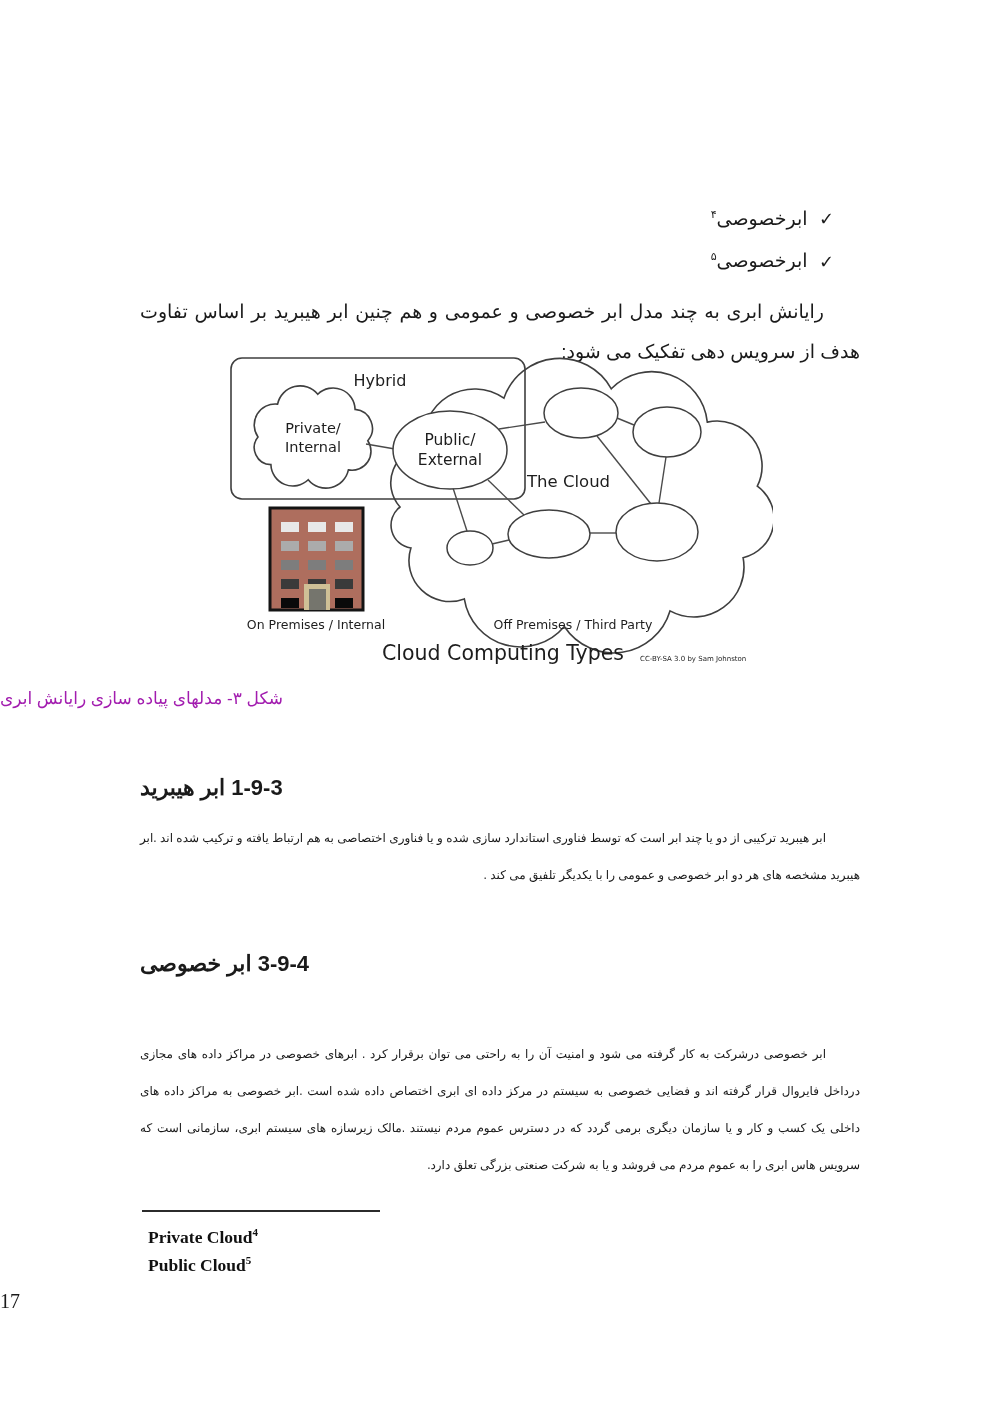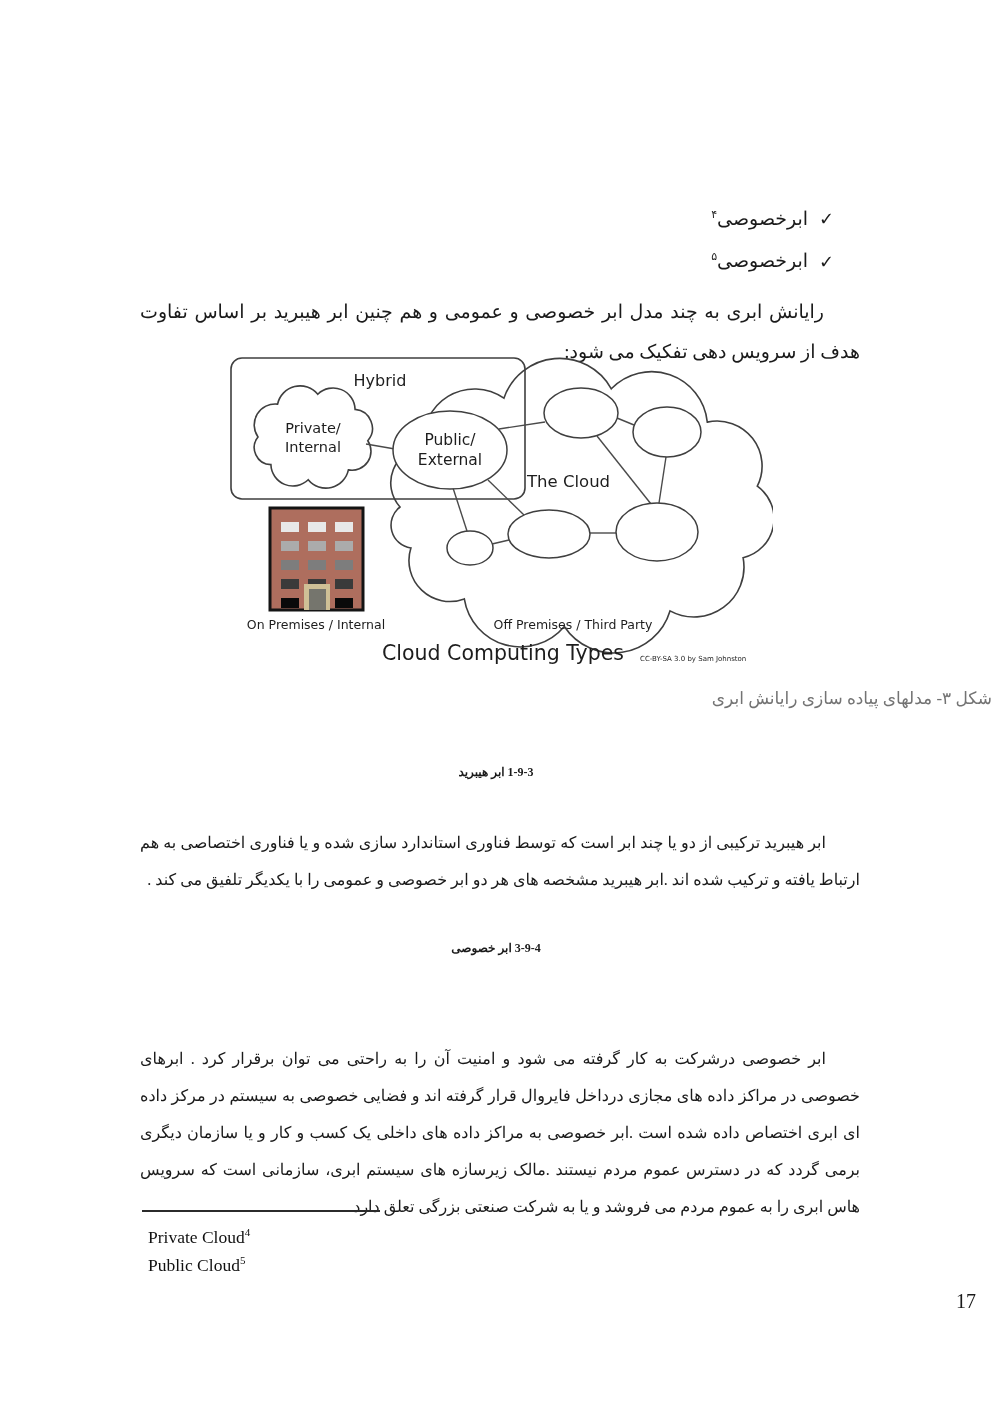--- a/index.html
+++ b/index.html
@@ -1,44 +1,44 @@
 <!DOCTYPE html>
 <html><head>
 <meta charset="utf-8">
 <style>
   html,body{margin:0;padding:0;}
   body{
     width:992px;height:1404px;position:relative;background:#ffffff;
     font-family:"DejaVu Sans",sans-serif;color:#1a1a1a;overflow:hidden;
   }
   .abs{position:absolute;}
-  .fa{font-family:Liberation Serif, serif;direction:rtl;}
+  .fa{font-family:Liberation Sans, sans-serif;direction:rtl;}
   
   .checklist{top:196px;right:158px;text-align:right;font-size:19px;line-height:37px;}
   .check-row{white-space:nowrap;}
   .check-glyph{font-size:18px;margin-left:6px;}
   .check-row sup{font-size:11px;}
   
   .intro{top:273px;left:140px;right:132px;font-size:19px;line-height:40px;
          text-align:justify;text-indent:36px;}
   
   .figure{top:352px;left:228px;width:545px;height:340px;}
-  .caption{top:688px;left:0;right:0;text-align:right;font-size:17px;color:#737373;}
+  .caption{top:688px;left:0;right:0;text-align:left;font-size:17px;color:#a21caf;}
   
-  .sec-heading{font-size:12px;font-weight:bold;right:140px;left:140px;text-align:center;}
+  .sec-heading{font-size:22px;font-weight:bold;right:140px;left:140px;text-align:left;}
   .h1{top:753px;} .h2{top:929px;}
-  .sec-body{left:140px;right:132px;font-size:16px;line-height:37px;
+  .sec-body{left:140px;right:132px;font-size:12px;line-height:37px;
             text-align:justify;text-indent:34px;}
   .b1{top:808px;} .b2{top:1024px;}
   
   .fn-rule{top:1210px;left:142px;width:238px;border-top:2px solid #2b2b2b;height:0;}
   .footnotes{top:1221px;left:148px;font-family:"Liberation Serif","DejaVu Serif",serif;
-             font-size:17.5px;line-height:23px;color:#111;}
+             font-size:17.5px;line-height:23px;color:#111;font-weight:bold;}
   .footnotes sup{font-size:11px;}
-  .page-number{top:1290px;left:0;right:16px;text-align:right;
+  .page-number{top:1290px;left:0;right:8px;text-align:left;
                font-family:"Liberation Serif","DejaVu Serif",serif;font-size:20px;}
   svg text{font-family:"DejaVu Sans",sans-serif;fill:#1d1d1d;}
 </style>
 </head>
 <body>
 
 <div class="abs checklist fa">
   <div class="check-row">
     <span class="check-glyph">✓</span>
     <span>ابرخصوصی</span><sup>۴</sup>

